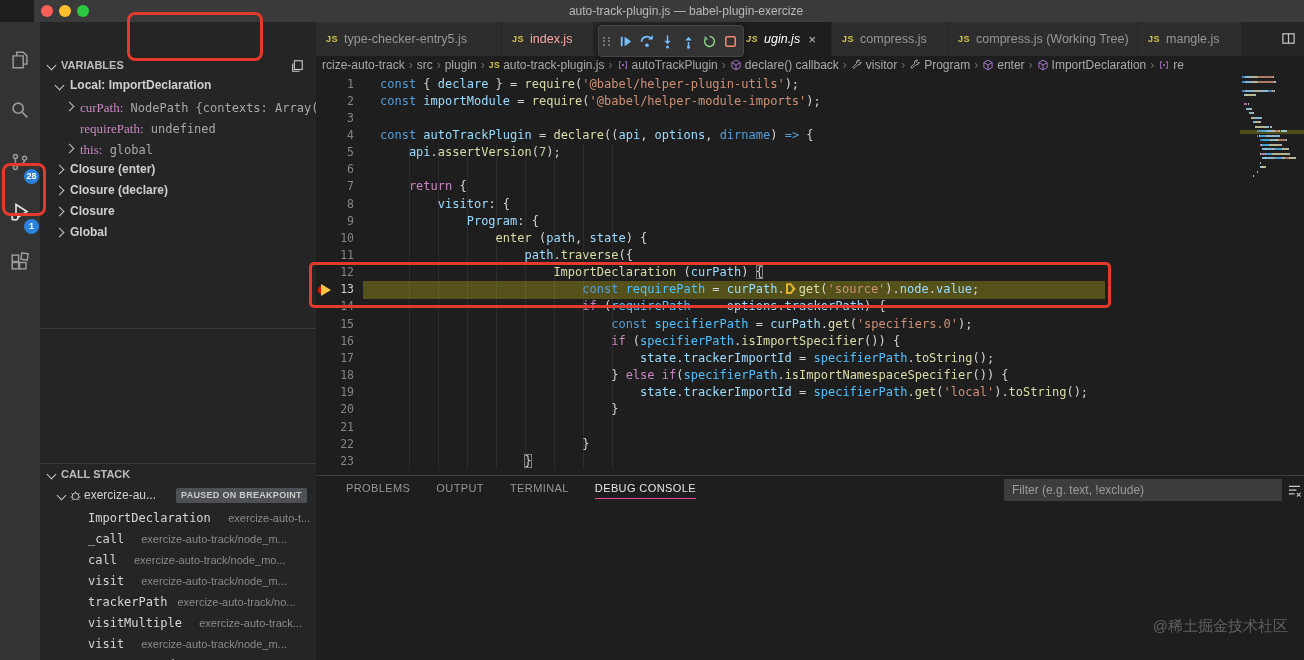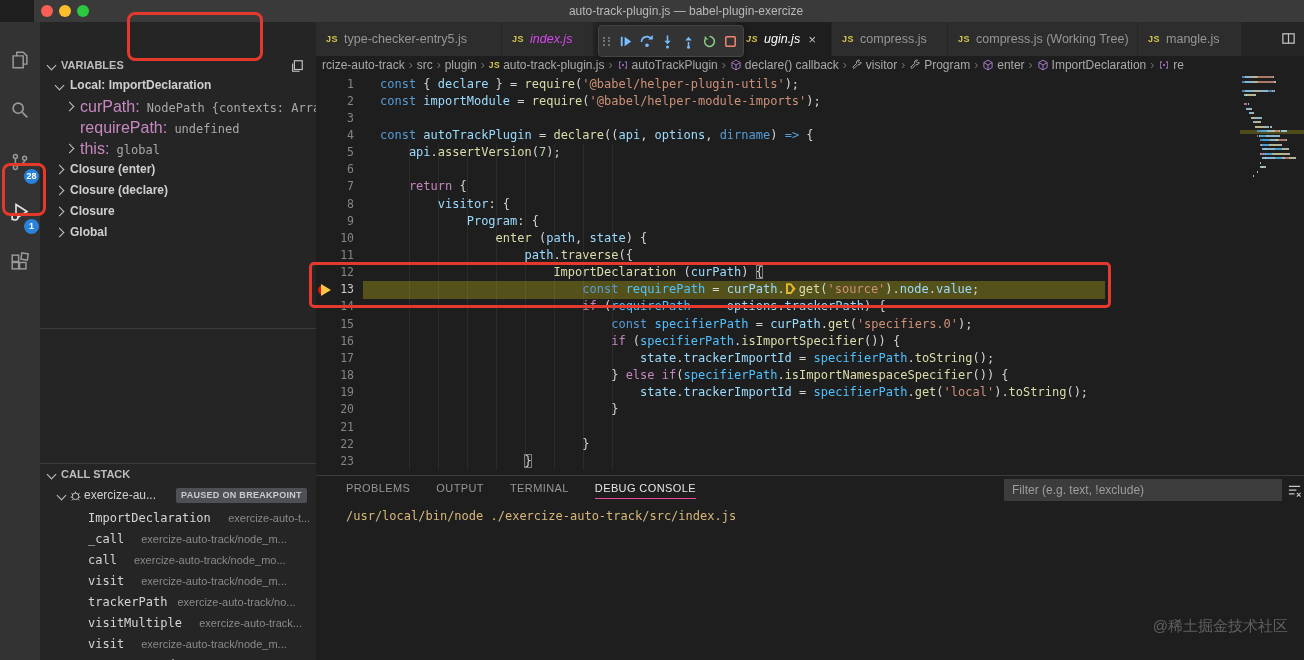--- a/index.html
+++ b/index.html
@@ -26,21 +26,21 @@
   .cv{display:inline-block;width:6px;height:6px;border-right:1.4px solid #c5c5c5;border-bottom:1.4px solid #c5c5c5;}
   .cv.open{transform:rotate(45deg);}
   .cv.closed{transform:rotate(-45deg);}
   .sec-header{position:absolute;left:0;width:276px;height:21px;font-size:11px;font-weight:bold;color:#bdbdbd;line-height:21px;cursor:pointer;}
   .sec-header .cv{position:absolute;left:8px;top:7px;}
   .sec-header .lbl{position:absolute;left:21px;}
   .divider{position:absolute;left:0;width:276px;height:1px;background:#3c3c3c;}
   .tree-row{position:absolute;left:0;width:276px;height:21px;line-height:21px;cursor:pointer;white-space:nowrap;overflow:hidden;}
   .tree-row .cv{position:absolute;top:7px;}
   .scope-lbl{font-size:12px;font-weight:bold;color:#cfcfcf;}
-  .var-name{font-family:Liberation Sans, sans-serif;font-size:16px;color:#c788c0;}
+  .var-name{font-family:Liberation Serif, serif;font-size:13px;color:#c788c0;}
   .var-val{font-family:"DejaVu Sans Mono",monospace;font-size:12px;color:#a8a8a8;}
   .cs-session{position:absolute;left:0;width:276px;height:21px;line-height:21px;cursor:pointer;}
   .cs-name{position:absolute;left:44px;font-size:12px;color:#d0d0d0;}
   .cs-badge{position:absolute;left:136px;top:3px;height:15px;line-height:15px;background:#4d5156;color:#cbcbcb;
             font-size:9px;font-weight:bold;padding:0 5px;border-radius:2px;letter-spacing:.3px;}
   .frame-fn{font-family:"DejaVu Sans Mono",monospace;font-size:12px;color:#d6d6d6;}
   .frame-loc{font-size:11px;color:#8a8a8a;margin-left:9px;}
   
   .tabsrow{position:absolute;left:316px;top:22px;width:988px;height:34px;background:#252526;display:flex;}
   .tab{height:34px;display:flex;align-items:center;gap:6px;padding:0 10px;box-sizing:border-box;background:#2d2d2d;
@@ -243,21 +243,21 @@
   </div>
 
   <div class="tabsrow">
     <div id="tabs" style="display:flex;">
         <div class="tab" style="width: 186px;">
           <span class="jsbadge">JS</span>
           <span>type-checker-entry5.js</span>
         </div>
         <div class="tab" style="width: 92px;">
           <span class="jsbadge">JS</span>
-          <span style="color: #d946ef; font-style: italic;">index.js</span>
+          <span style="color: #fca5a5;">index.js</span>
         </div>
         <div class="tab-spacer" style="width: 142px;"></div>
         <div class="tab active" style="width: 96px;">
           <span class="jsbadge">JS</span>
           <span>ugin.js</span>
           <span class="close">×</span>
         </div>
         <div class="tab" style="width: 116px;">
           <span class="jsbadge">JS</span>
           <span>compress.js</span>
@@ -641,21 +641,20 @@
         <span class="ptab">TERMINAL</span>
         <span class="ptab active">DEBUG CONSOLE</span>
       </div>
     <input class="filter" placeholder="Filter (e.g. text, !exclude)" style="">
     <span class="clear-icon">
       <svg width="15" height="15" viewBox="0 0 16 16" stroke="currentColor" stroke-width="1.4">
           <path d="M2 3.5h12M2 7.5h8M2 11.5h6"></path>
           <path d="M10.5 10.5l4 4M14.5 10.5l-4 4" stroke-width="1.2"></path>
         </svg>
     </span>
-    <div class="console-line">/usr/local/bin/node ./exercize-auto-track/src/index.js</div>
   </div>
 
   <div class="redbox" style="left:127px;top:12px;width:130px;height:43px;"></div>
   <div class="redbox" style="left:2px;top:163px;width:38px;height:47px;"></div>
   <div class="redbox" style="left:309px;top:262px;width:796px;height:40px;border-radius:5px;"></div>
 
   <div class="watermark">@稀土掘金技术社区</div>
 </div>
 
 </body></html>

